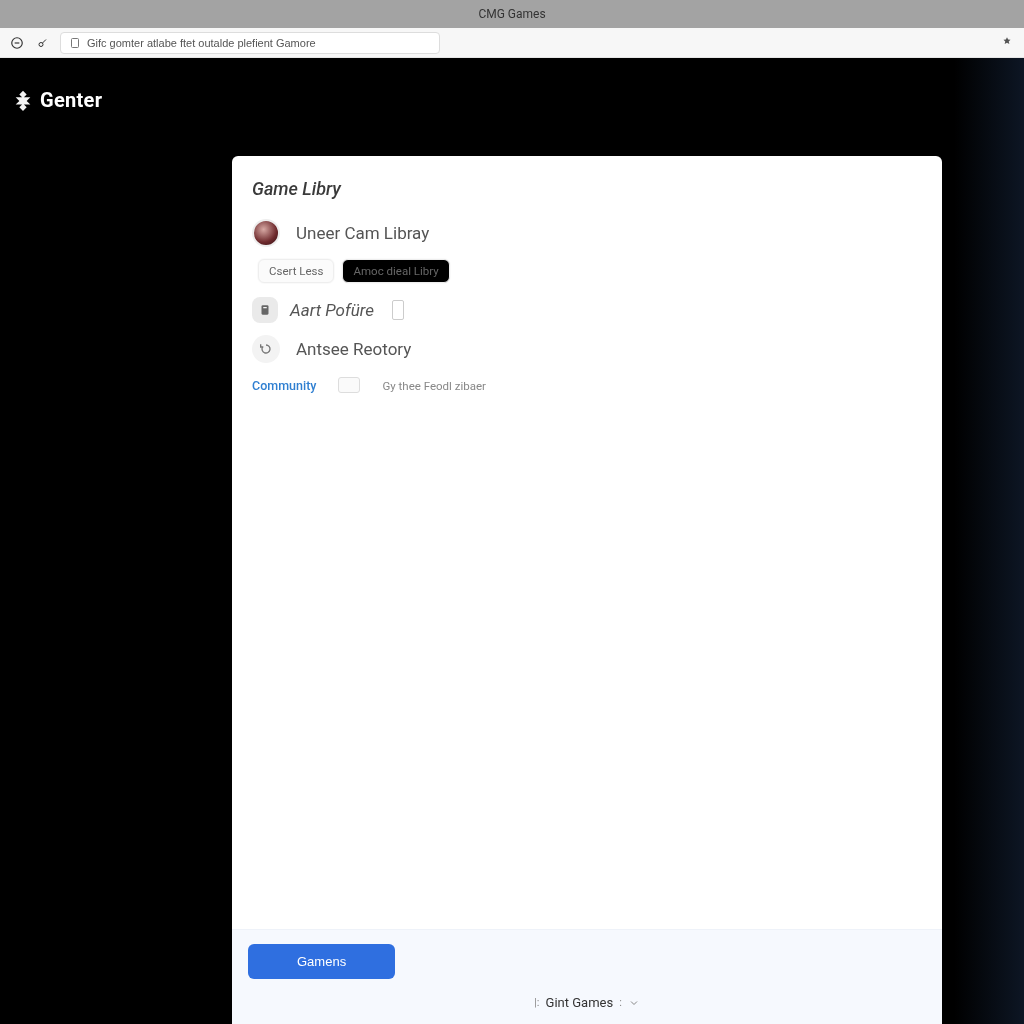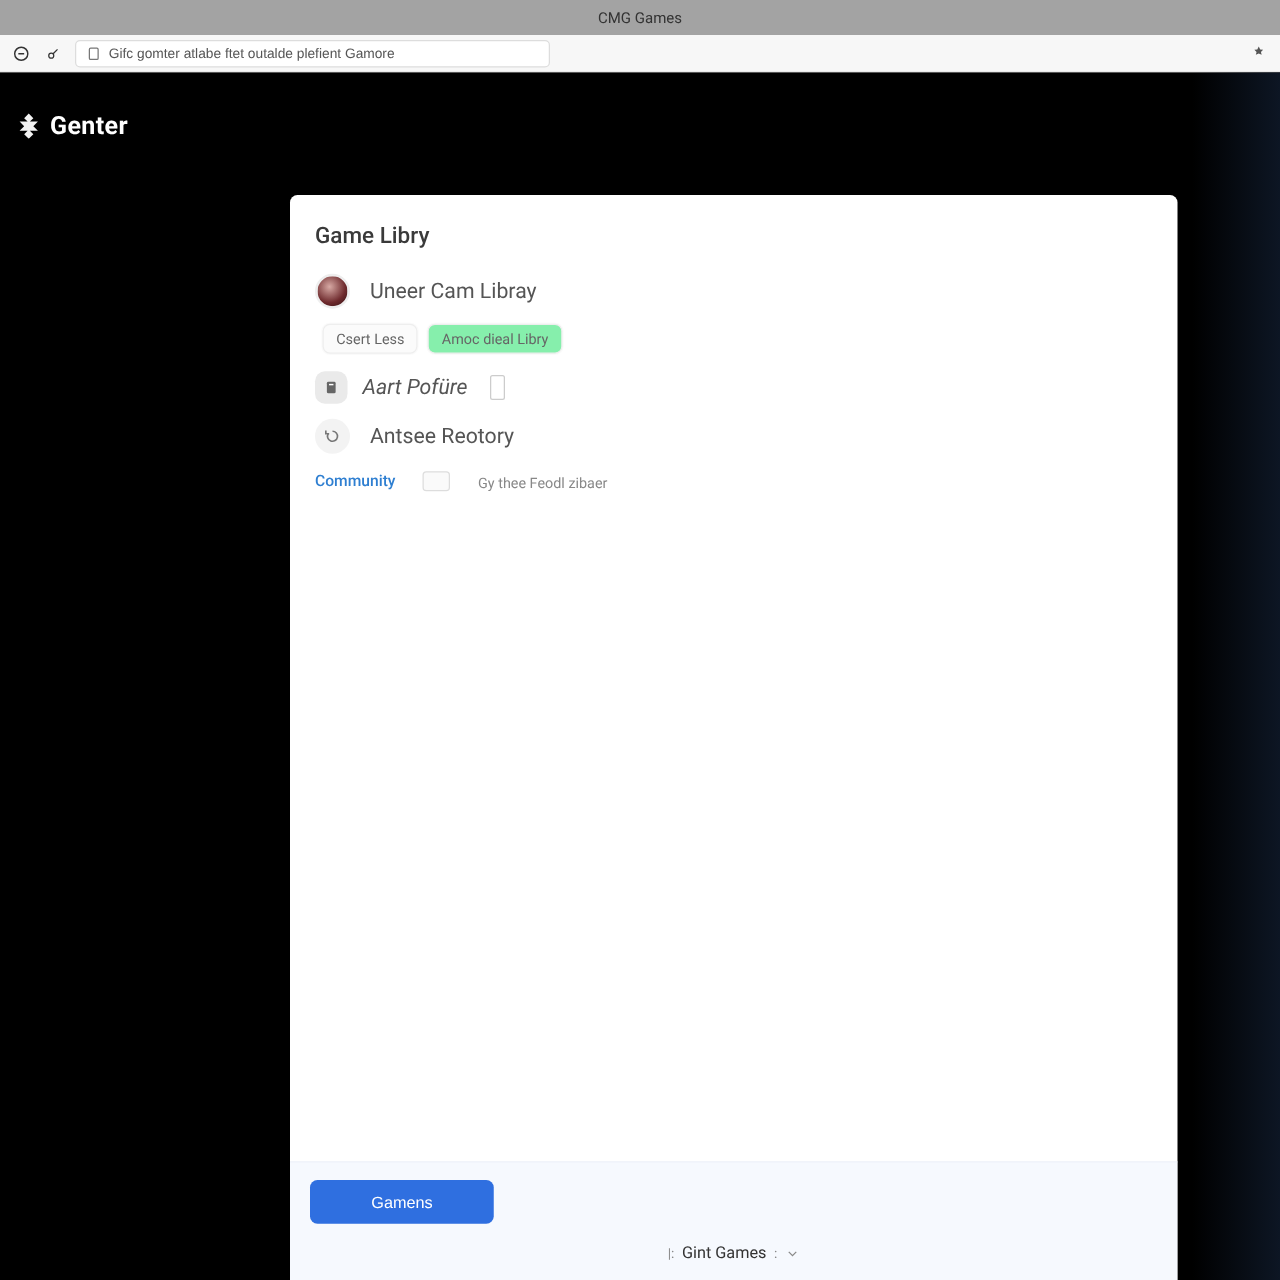--- a/index.html
+++ b/index.html
@@ -18,31 +18,31 @@
   .page { position:relative; width:1024px; height: calc(1024px - 58px); background:#000; }
   .page .right-glow { position:absolute; top:0; right:0; width:70px; height:100%; background:linear-gradient(90deg, rgba(0,0,0,0) 0%, #0d1624 100%); }
 
   
   .brand { position:absolute; top:30px; left:12px; display:flex; align-items:center; gap:6px; color:#fff; font-weight:700; font-size:20px; letter-spacing:0.3px; }
   .brand svg { width:22px; height:22px; }
 
   
   .modal { position:absolute; left:232px; top: 98px; width: 710px; height: calc(100% - 98px); background:#fff; border-radius:6px 6px 0 0; box-shadow: 0 2px 10px rgba(0,0,0,.4); display:flex; flex-direction:column; overflow:hidden; }
   .modal-body { flex:1; padding: 22px 20px 10px 20px; overflow:auto; }
-  .modal-title { font-size:18px; color:#3a3a3a; font-weight:500; margin-bottom:18px; }
+  .modal-title { font-size:18px; color:#3a3a3a; font-weight:500; margin-bottom:18px;font-style:italic; }
 
   
   .row { display:flex; align-items:center; gap:16px; margin-bottom:10px; padding:2px 0;}
   .icon-slot { width:28px; height:28px; border-radius:50%; display:flex; align-items:center; justify-content:center; background:#f0f0f0; overflow:hidden; }
   .icon-slot.light { background:#f3f3f3; }
   .avatar { width:28px; height:28px; border-radius:50%; background: radial-gradient(circle at 40% 35%, #d7a9a4 0%, #6e2a2d 60%, #2d0f12 100%); border:2px solid #eee; }
   .row-label { font-size:17px; color:#555; }
 
   .chip-row { display:flex; gap:8px; margin: 6px 0 14px 6px; }
-  .chip { font-size:11.5px; color:#666; background:#86efac; border:1px solid #eee; border-radius:6px; padding:4px 10px; box-shadow:0 0 0 1px rgba(0,0,0,0.02);}
+  .chip { font-size:11.5px; color:#666; background:#000000; border:1px solid #eee; border-radius:6px; padding:4px 10px; box-shadow:0 0 0 1px rgba(0,0,0,0.02);}
   .chip.soft { background:#fbfbfb; }
 
   .profile-row { display:flex; align-items:center; gap:12px; margin-bottom:10px;font-style:italic; }
   .profile-row .sq { width:26px;height:26px;border-radius:8px;background:#eaeaea; display:flex;align-items:center;justify-content:center; font-size:12px;color:#555;}
   .mini-box { width:12px; height:20px; border:1px solid #ccc; border-radius:2px; margin-left:6px; }
   .row .mini-thumb { width:22px;height:16px;border:1px solid #ddd;border-radius:3px;background:#fafafa; }
   .sec-label { font-size:12.5px; color:#2f7fd1; font-weight:500; }
   .subtle { font-size:11.5px; color:#888; }
 
   

